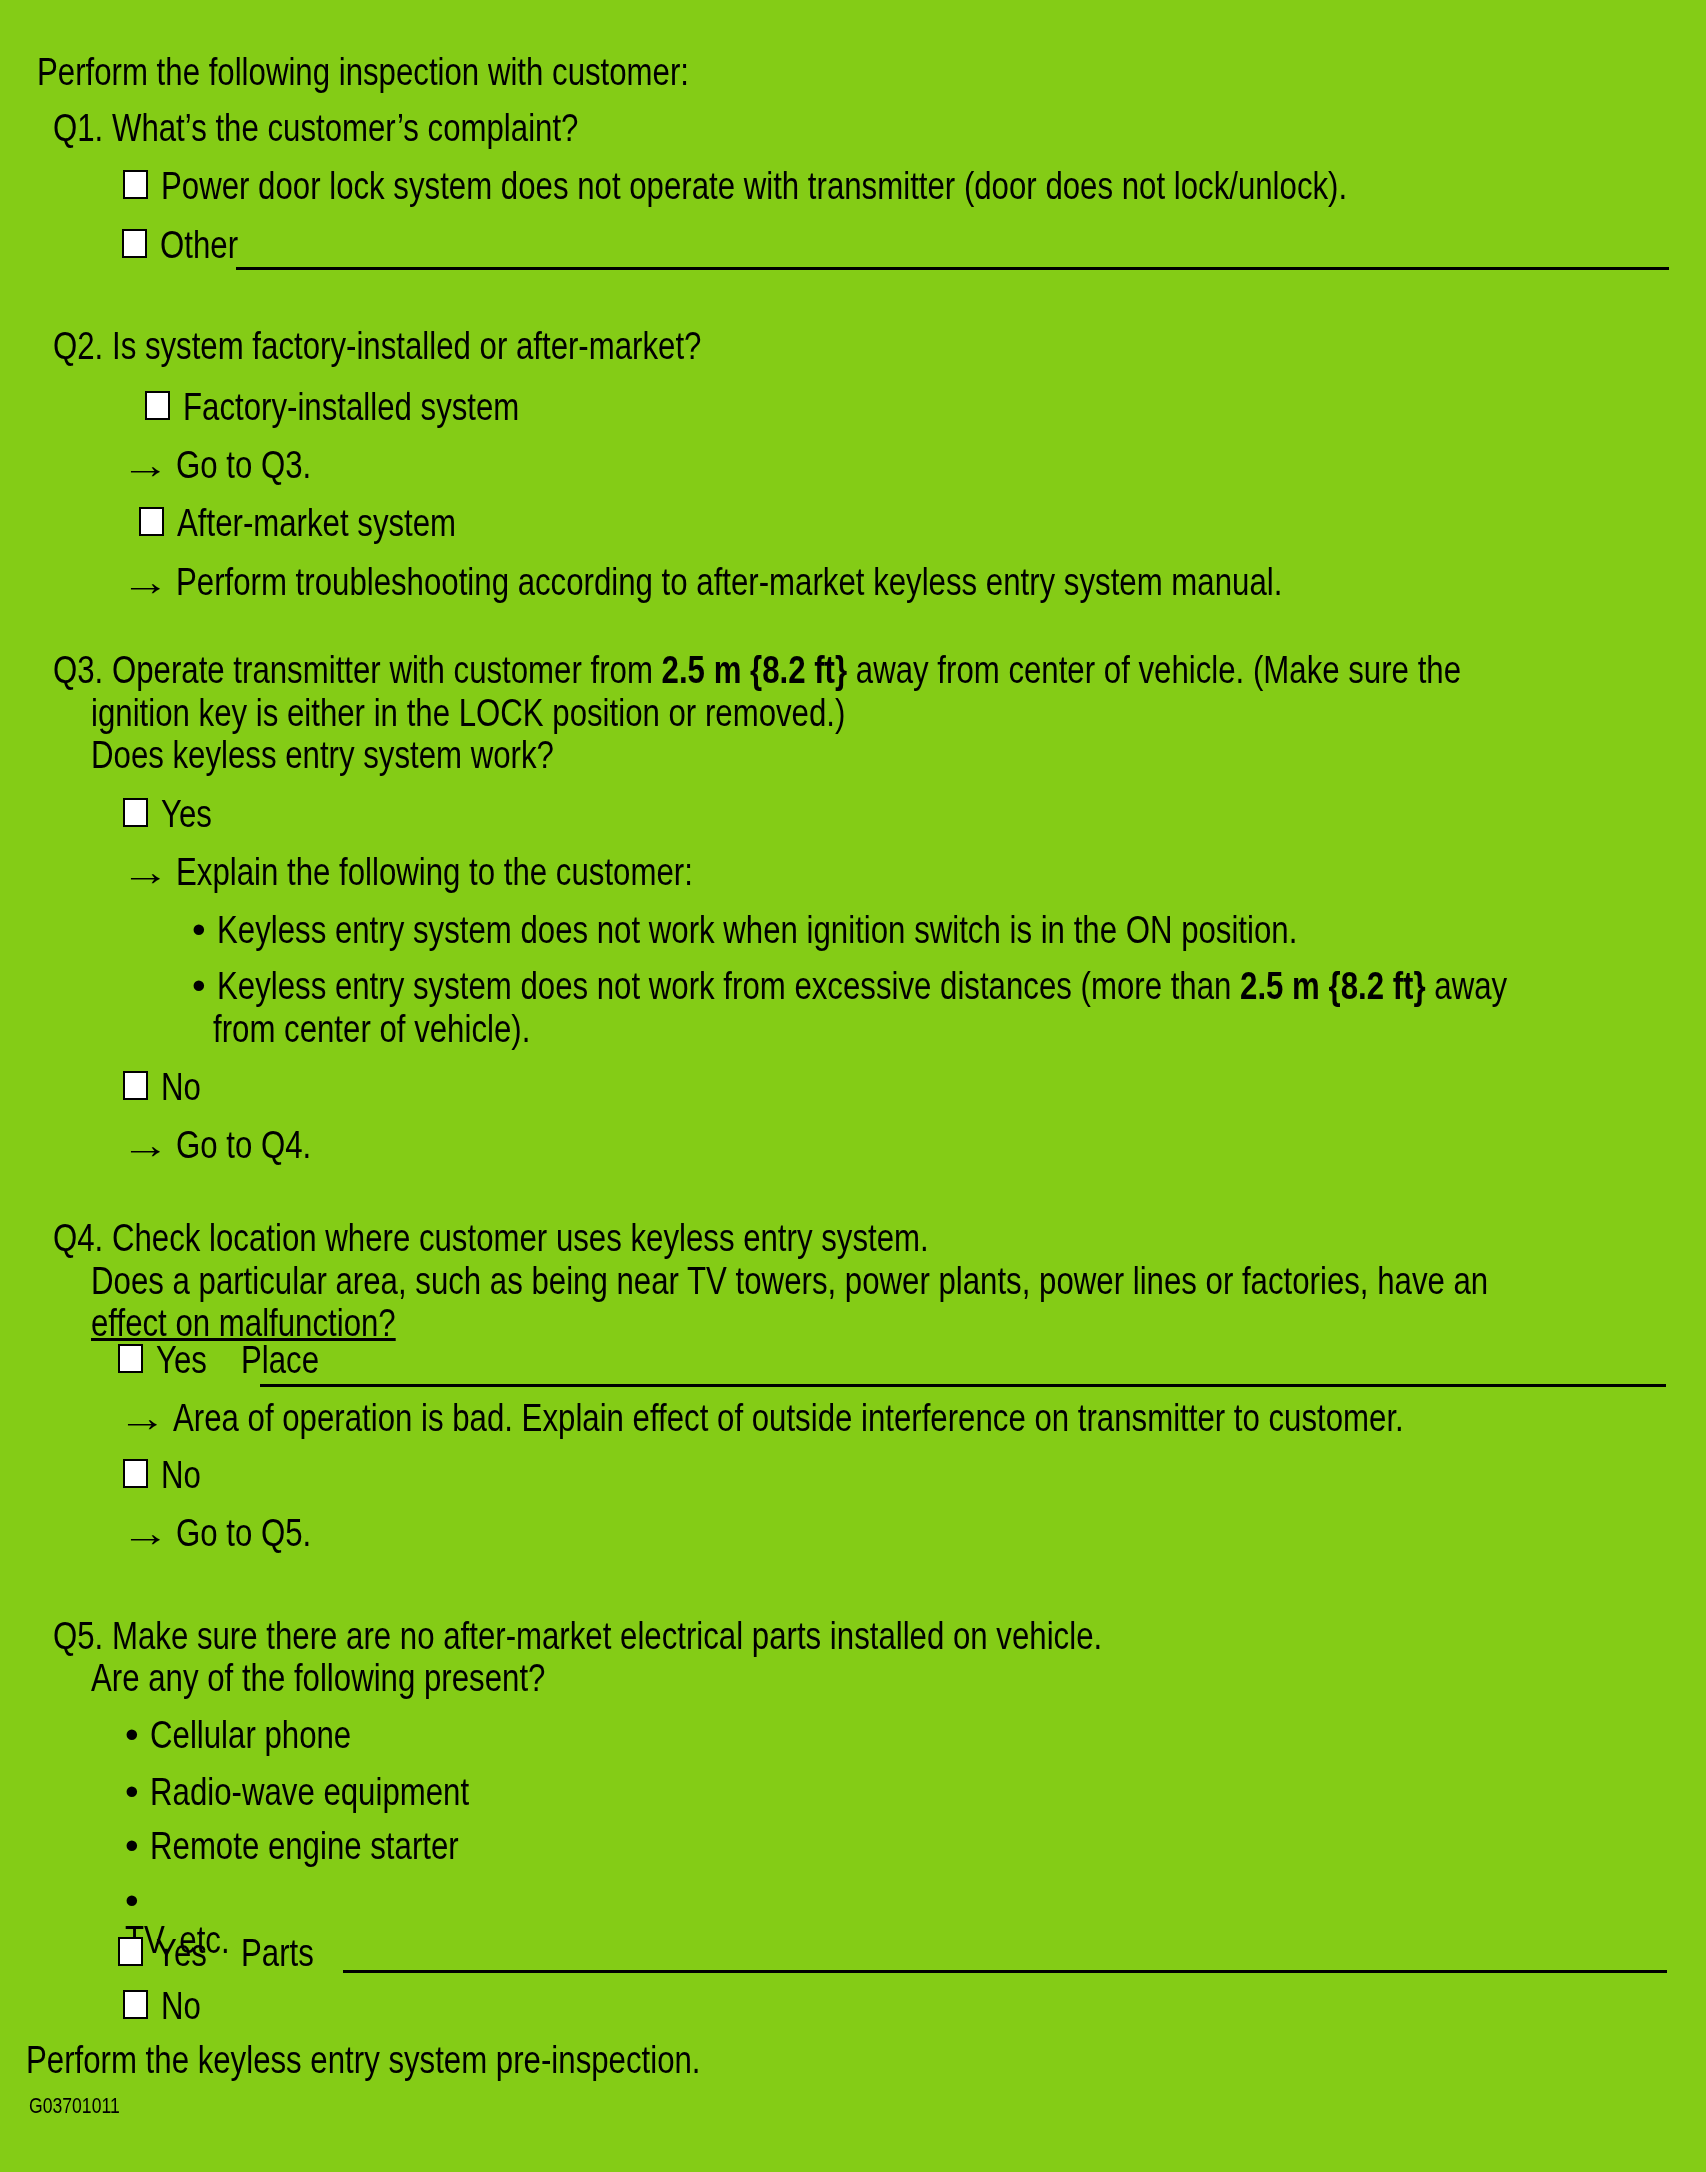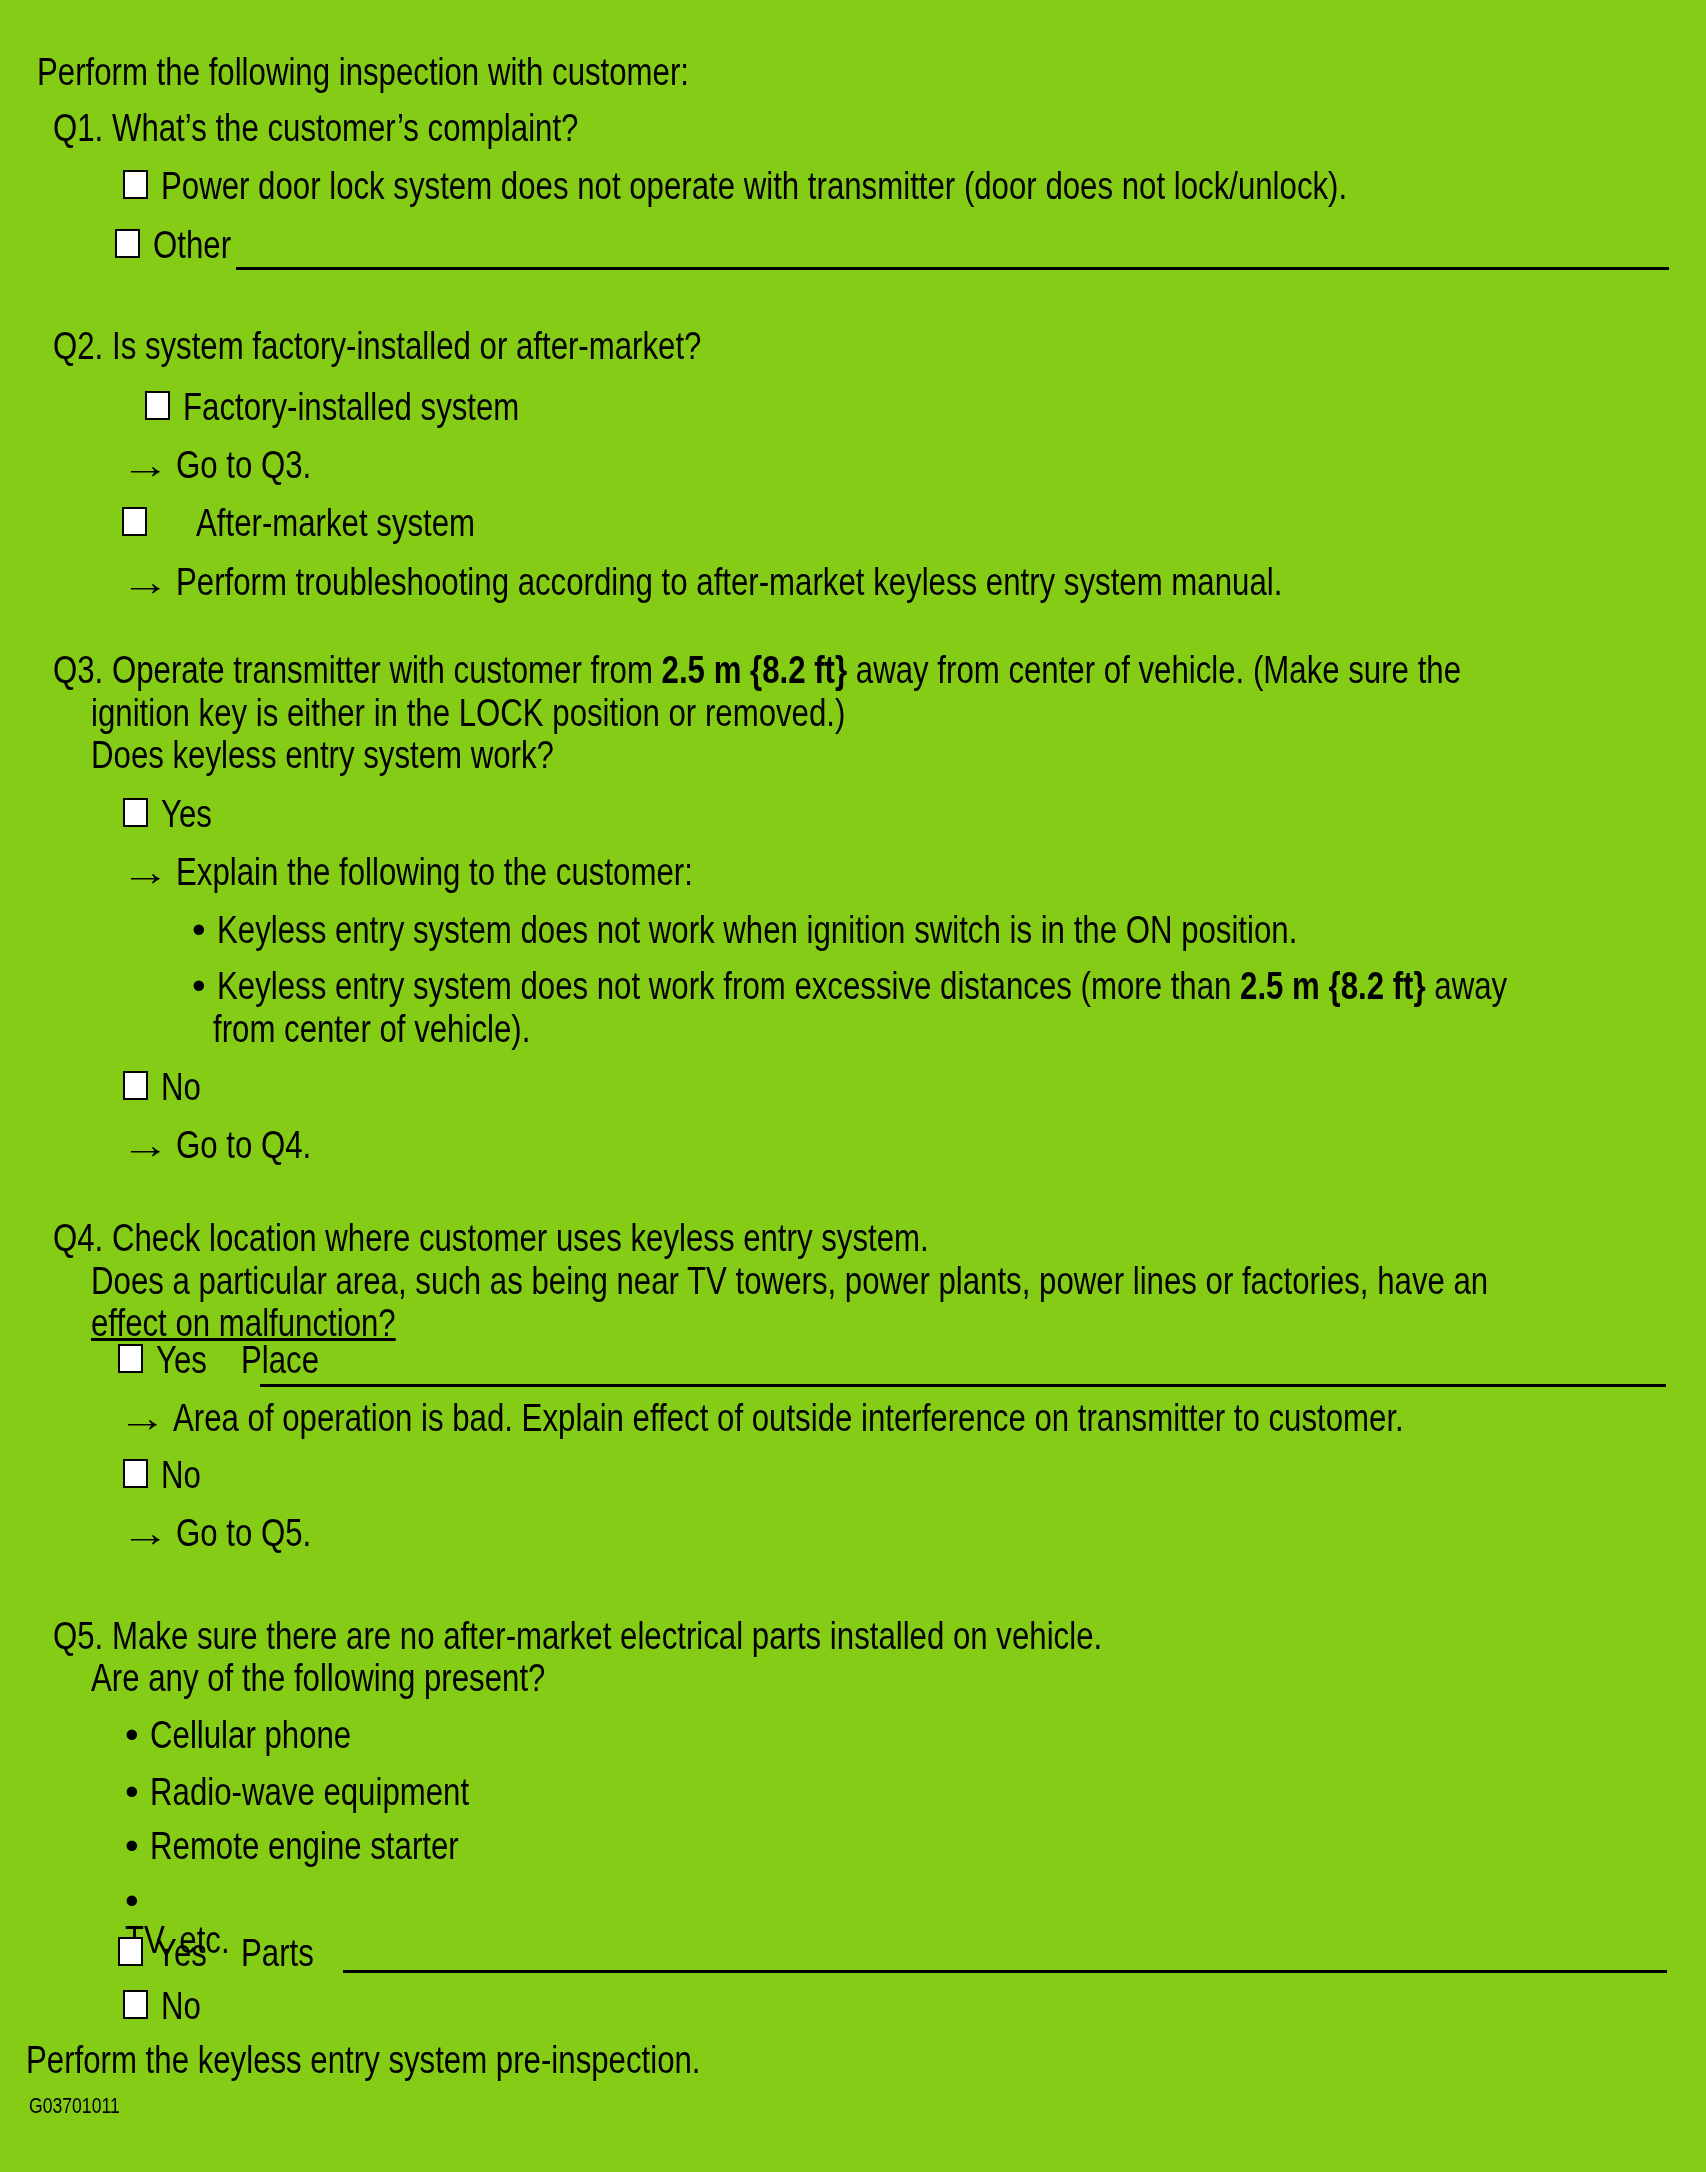--- a/index.html
+++ b/index.html
@@ -63,26 +63,26 @@
     position: absolute;
     height: 3.2px;
     background: #000;
   }
   .code { font-size: 22px; line-height: 22px; }
 
   
   .r1  { top: 52px;   left: 37px;  }
   .r2  { top: 108px;  left: 53px; justify-content: center;  }
   .r3  { top: 166px;  left: 123px; }
-  .r4  { top: 225px;  left: 115px; }
+  .r4  { top: 225px;  left: 122px; }
   .u1  { top: 267px;  left: 236px; width: 1433px; }
   .r5  { top: 326px;  left: 53px;  }
   .r6  { top: 387px;  left: 123px; padding-left: 22px; }
   .r7  { top: 445px;  left: 121px; }
-  .r8  { top: 503px;  left: 122px; gap: 36px; }
+  .r8  { top: 503px;  left: 139px; }
   .r9  { top: 562px;  left: 121px; }
   .r10 { top: 650px;  left: 53px;  }
   .r11 { top: 693px;  left: 91px; }
   .r12 { top: 735px;  left: 91px; }
   .r13 { top: 794px;  left: 123px; }
   .r14 { top: 852px; left: 121px; }
   .r15 { top: 910px; left: 192px; }
   .r16 { top: 966px; left: 192px; }
   .r17 { top: 1009px; left: 213px; }
   .r18 { top: 1067px; left: 123px; }

